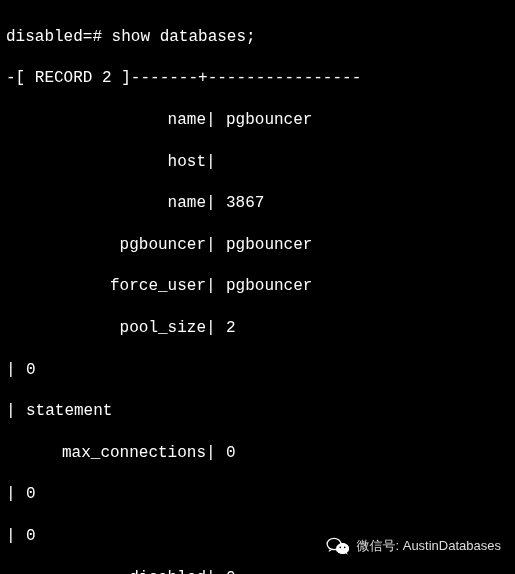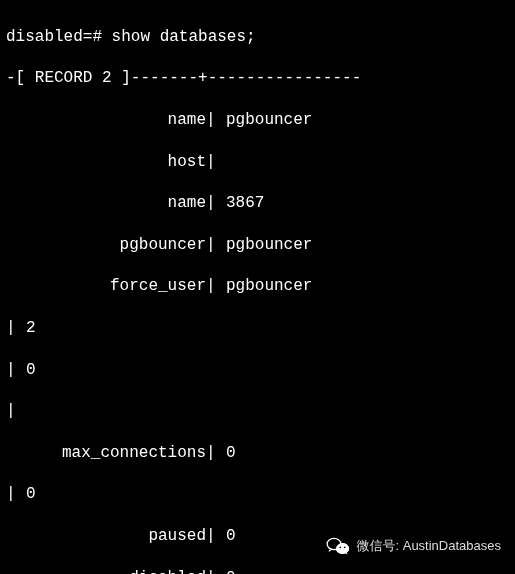--- a/index.html
+++ b/index.html
@@ -69,26 +69,26 @@
 <body>
 
 <div class="terminal">
 <div class="prompt-line"><span>disabled=# show databases;</span></div>
 <div class="record-separator"><span>-[ RECORD 2 ]-------+----------------</span></div>
 <div class="row"><span class="col-name">name</span><span class="col-sep">|</span><span class="col-value">pgbouncer</span></div>
 <div class="row"><span class="col-name">host</span><span class="col-sep">|</span><span class="col-value"></span></div>
 <div class="row"><span class="col-name">name</span><span class="col-sep">|</span><span class="col-value">3867</span></div>
 <div class="row"><span class="col-name">pgbouncer</span><span class="col-sep">|</span><span class="col-value">pgbouncer</span></div>
 <div class="row"><span class="col-name">force_user</span><span class="col-sep">|</span><span class="col-value">pgbouncer</span></div>
-<div class="row"><span class="col-sep">|</span><span class="col-value">2</span></div>
+<div class="row"><span class="col-name">pool_size</span><span class="col-sep">|</span><span class="col-value">2</span></div>
 <div class="row"><span class="col-sep">|</span><span class="col-value">0</span></div>
-<div class="row"><span class="col-sep">|</span></div>
+<div class="row"><span class="col-sep">|</span><span class="col-value">statement</span></div>
 <div class="row"><span class="col-name">max_connections</span><span class="col-sep">|</span><span class="col-value">0</span></div>
 <div class="row"><span class="col-sep">|</span><span class="col-value">0</span></div>
-<div class="row"><span class="col-name">paused</span><span class="col-sep">|</span><span class="col-value">0</span></div>
+<div class="row"><span class="col-sep">|</span><span class="col-value">0</span></div>
 <div class="row"><span class="col-name">disabled</span><span class="col-sep">|</span><span class="col-value">0</span></div>
 
 
 
 
 
 
 
 
 

